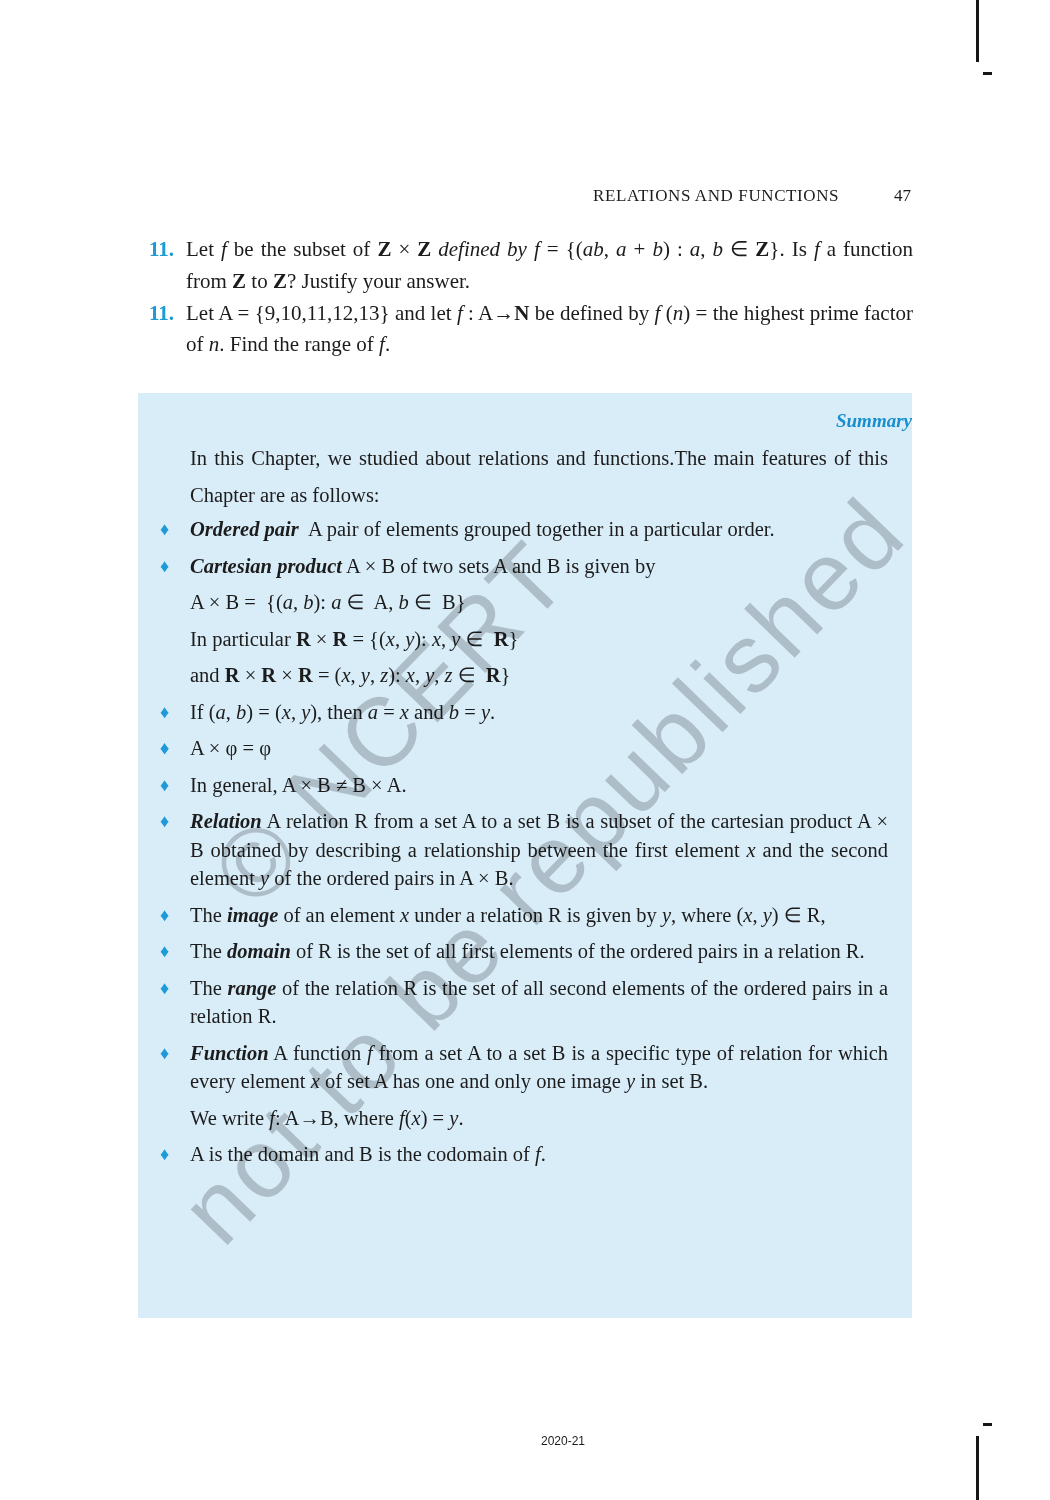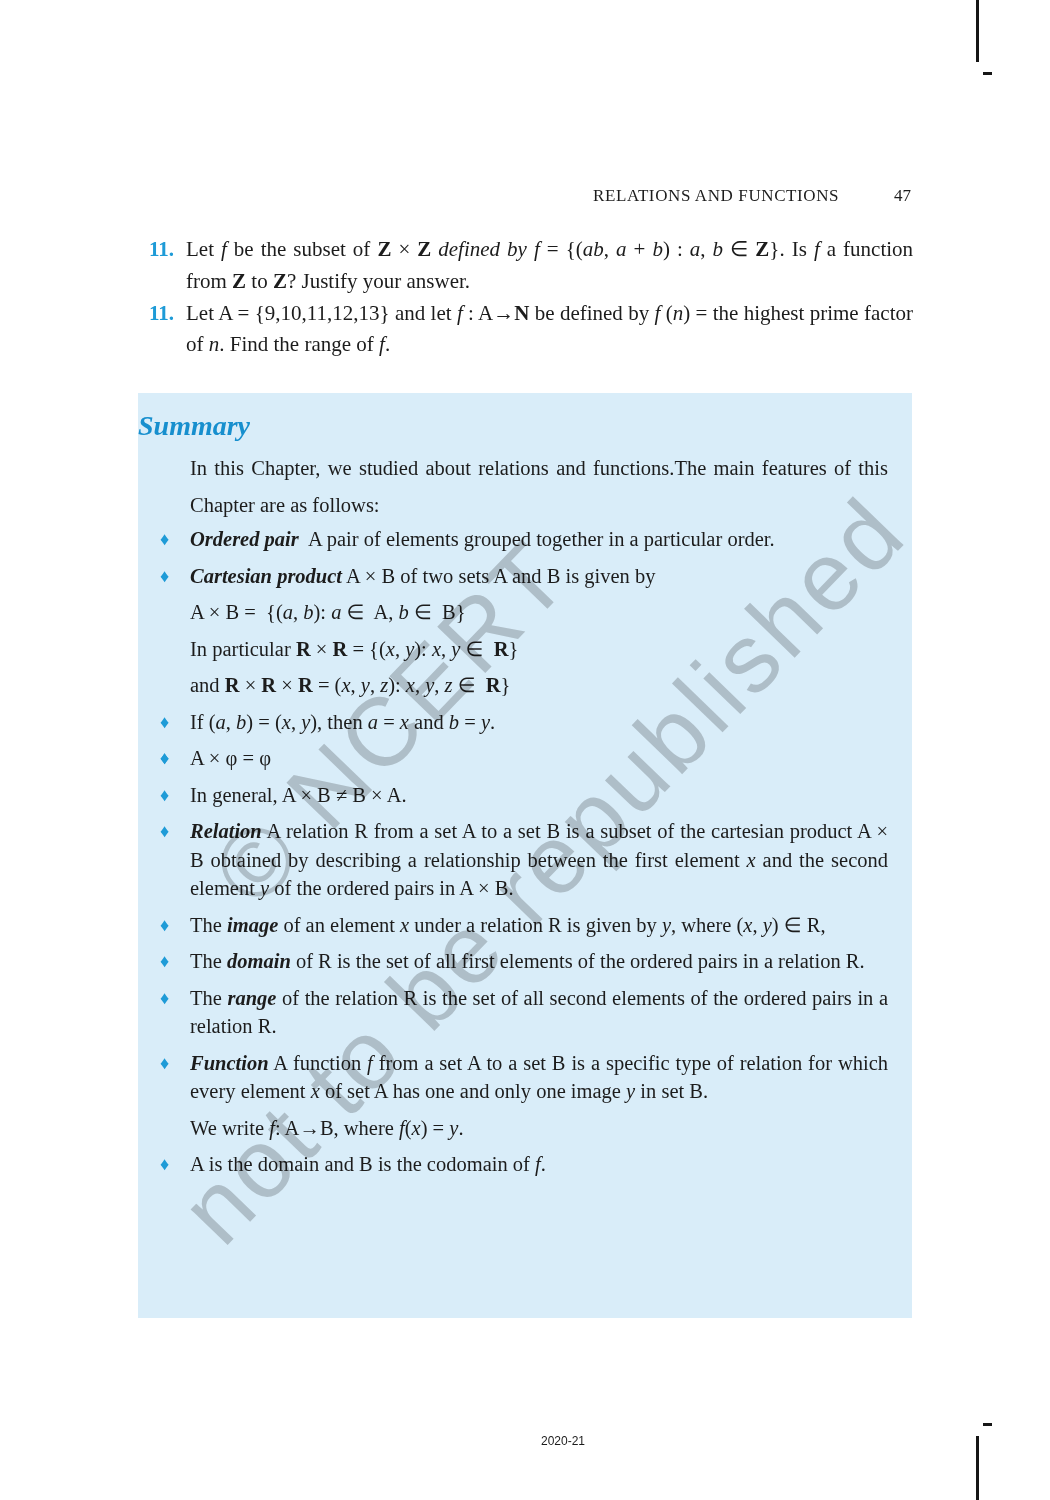--- a/index.html
+++ b/index.html
@@ -36,22 +36,22 @@
   }
   .ex-item{display:flex;}
   .ex-num{flex:0 0 49px;width:49px;color:var(--accent);font-weight:bold;text-align:center;}
   .ex-body{flex:1;text-align:justify;}
 
   .summary-box{
     position:absolute;left:138px;top:393px;width:774px;height:925px;
     background:var(--box-bg);
   }
   .summary-title{
-    margin-top:17px;text-align:left;
-    font-size:28px;font-weight:bold;font-style:italic;color:var(--title-blue);
+    margin-top:17px;text-align:right;
+    font-size:19px;font-weight:bold;font-style:italic;color:var(--title-blue);
   }
   .summary-content{padding:8px 24px 0 52px;}
   .summary-intro{margin:0 0 1px 0;font-size:20.5px;line-height:37px;text-align:justify;}
   .s-item{
     position:relative;margin-bottom:8px;
     font-size:20.5px;line-height:28.5px;text-align:justify;
   }
   .bullet{
     position:absolute;left:-30px;top:0;
     font-size:18px;color:var(--accent);font-style:normal;

